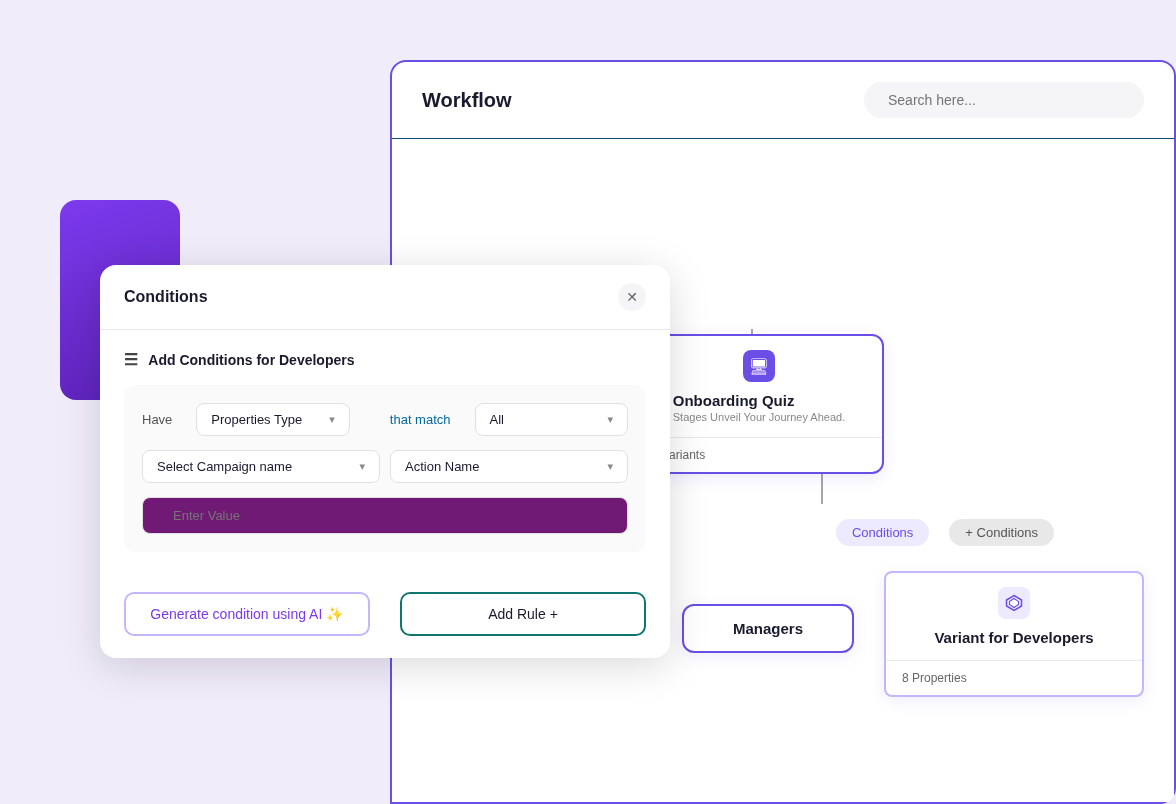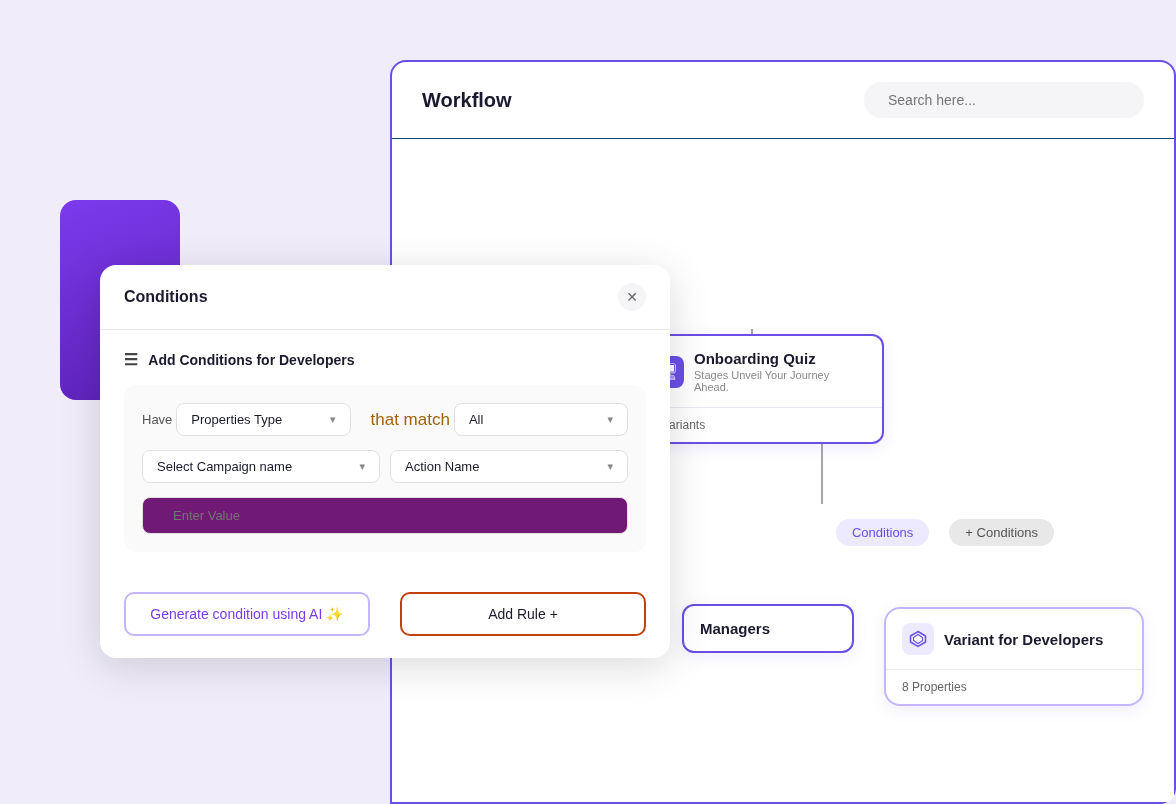--- a/index.html
+++ b/index.html
@@ -81,20 +81,21 @@
       border: 2px solid #6b4ee6;
       overflow: hidden;
       box-shadow: 0 4px 16px rgba(107,78,230,0.12);
     }
 
     .node-header {
       padding: 14px 16px;
       display: flex;
       align-items: center;
       gap: 10px;
+      flex-direction: column;
     }
 
     .node-icon {
       width: 32px;
       height: 32px;
       background: #6b4ee6;
       border-radius: 8px;
       display: flex;
       align-items: center;
       justify-content: center;
@@ -147,25 +148,25 @@
       border-radius: 20px;
       padding: 6px 16px;
       font-size: 13px;
       font-weight: 500;
       cursor: pointer;
     }
 
     
     .node-variant {
       position: absolute;
-      top: 468px;
+      top: 432px;
       right: 30px;
       width: 260px;
       background: white;
-      border-radius: 16px;
+      border-radius: 8px;
       border: 2px solid #c4b5fd;
       overflow: hidden;
       box-shadow: 0 4px 16px rgba(107,78,230,0.1);
     }
 
     .node-variant .node-icon {
       background: #ede9fe;
       color: #6b4ee6;
     }
 
@@ -245,21 +246,21 @@
     .conditions-box {
       background: #fafafa;
       border-radius: 12px;
       padding: 18px;
       margin-bottom: 20px;
     }
 
     .conditions-row-1 {
       display: flex;
       align-items: center;
-      gap: 4px;
+      gap: 24px;
       margin-bottom: 14px;
     }
 
     .have-label {
       font-size: 13px;
       color: #555;
       white-space: nowrap;
     }
 
     .dropdown-select {
@@ -278,22 +279,22 @@
 
     .dropdown-select.properties-type {
       flex: 1;
     }
 
     .dropdown-select.all-select {
       flex: 1;
     }
 
     .that-match-label {
-      font-size: 17px;
-      color: #a16207;
+      font-size: 13px;
+      color: #0369a1;
       white-space: nowrap;
       margin-left: 16px;
     }
 
     .chevron-icon {
       font-size: 11px;
       color: #888;
     }
 
     .conditions-row-2 {
@@ -340,21 +341,21 @@
       cursor: pointer;
       display: flex;
       align-items: center;
       justify-content: center;
       gap: 8px;
     }
 
     .btn-add-rule {
       flex: 1;
       background: white;
-      border: 2px solid #c2410c;
+      border: 2px solid #0f766e;
       border-radius: 10px;
       padding: 12px 20px;
       font-size: 14px;
       font-weight: 500;
       color: #1a1a2e;
       cursor: pointer;
       display: flex;
       align-items: flex-start;
       justify-content: center;
       gap: 6px;

